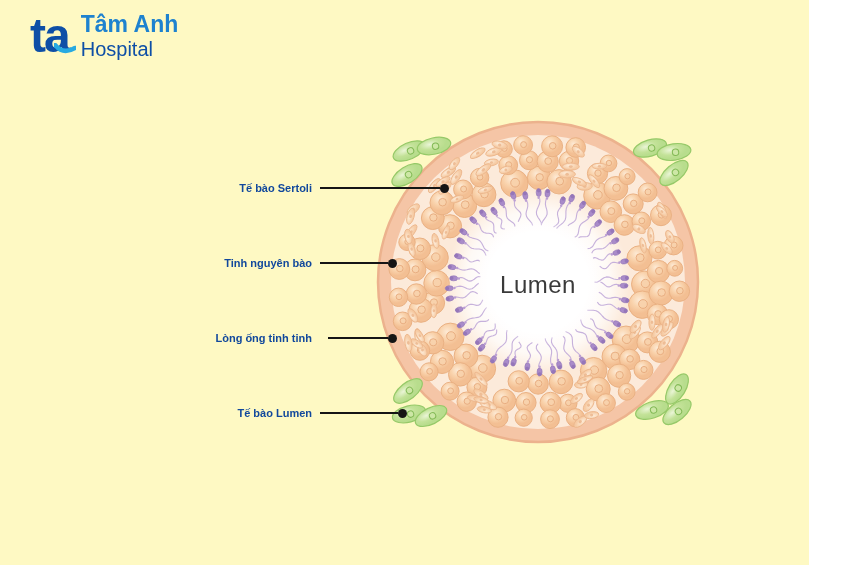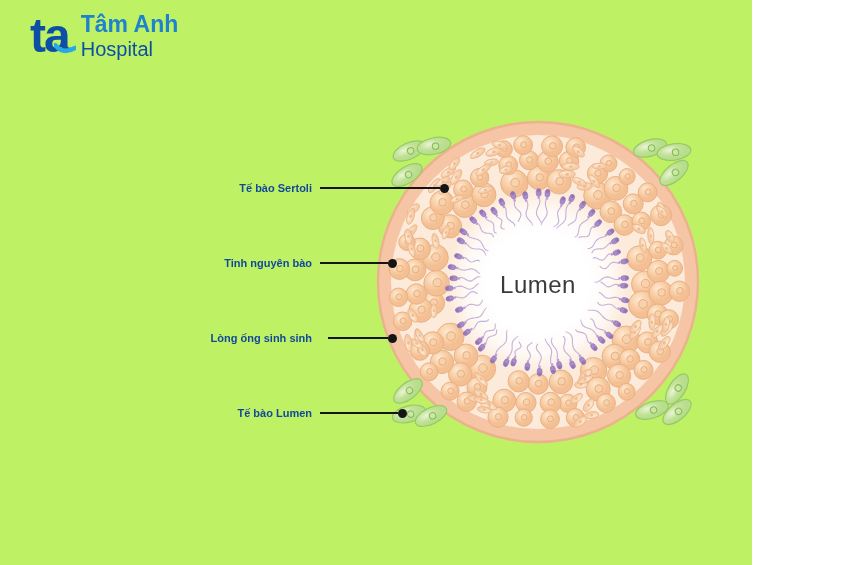--- a/index.html
+++ b/index.html
@@ -1,17 +1,17 @@
 <!DOCTYPE html>
 <html style="--label-blue: #11489c; --pointer: #151515; --lumen-text: #3a3a3a; --logo-dark: #0e4fa6; --brand-top: #1e82cf;"><head>
 <meta charset="utf-8">
 <style>
   html,body{margin:0;padding:0;background:#fff;}
   .canvas{
-    position:relative;width:752px;height:565px;background:#bef264;overflow:hidden;
+    position:relative;width:809px;height:565px;background:#fef9c3;overflow:hidden;
     font-family:"Liberation Sans","DejaVu Sans",sans-serif;
   }
   
   .logo{position:absolute;left:30px;top:12px;display:flex;align-items:center;}
   .logo-mark{position:relative;font-size:48px;font-weight:bold;letter-spacing:-2px;
     color:var(--logo-dark,#0e4fa6);line-height:1;padding-right:6px;}
   .logo-swoosh{position:absolute;left:24px;top:31px;}
   .logo-text{margin-left:6px;}
   .brand-top{font-size:23px;font-weight:bold;color:var(--brand-top,#1e82cf);line-height:1.1;}
   .brand-bottom{font-size:20px;font-weight:normal;color:var(--logo-dark,#0e4fa6);line-height:1.1;}
@@ -716,21 +716,21 @@
     <span class="pr-text">Tế bào Sertoli</span>
     <div class="pr-line"></div>
     <div class="pr-dot"></div>
   </div>
   <div class="pointer-row row-spermatogonia">
     <span class="pr-text">Tinh nguyên bào</span>
     <div class="pr-line"></div>
     <div class="pr-dot"></div>
   </div>
   <div class="pointer-row row-tubule-lumen">
-    <span class="pr-text">Lòng ống sinh sinh</span>
+    <span class="pr-text">Lòng ống tinh tinh</span>
     <div class="pr-line"></div>
     <div class="pr-dot"></div>
   </div>
   <div class="pointer-row row-leydig">
     <span class="pr-text">Tế bào Lumen</span>
     <div class="pr-line"></div>
     <div class="pr-dot"></div>
   </div>
 
   <div class="lumen-label">Lumen</div>

